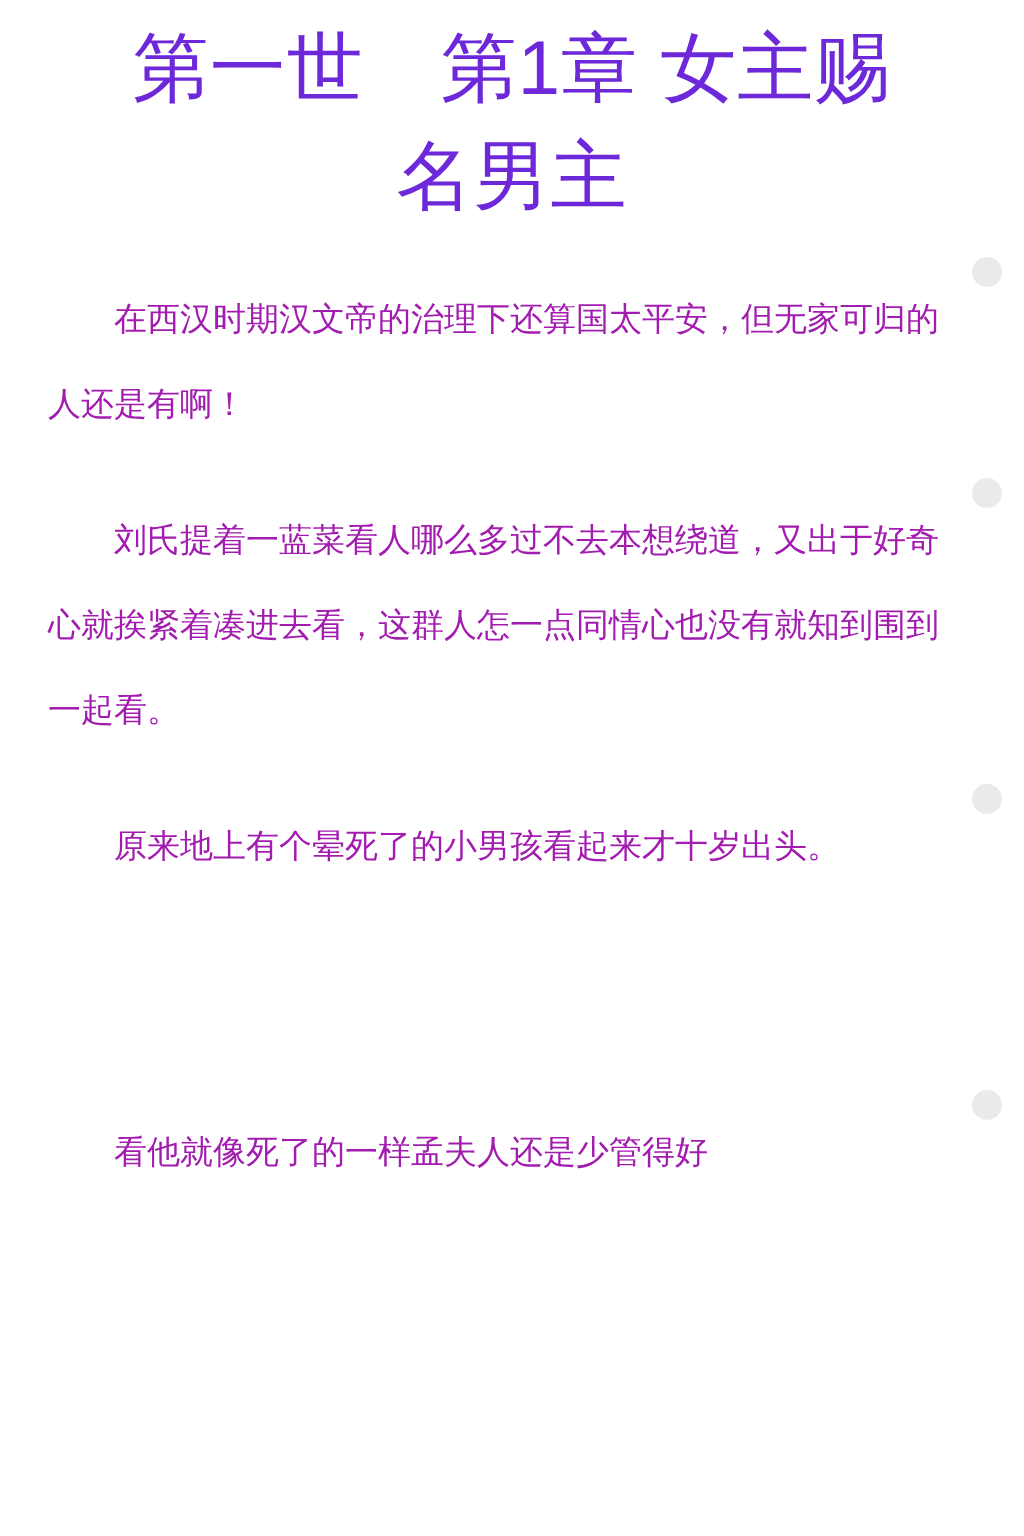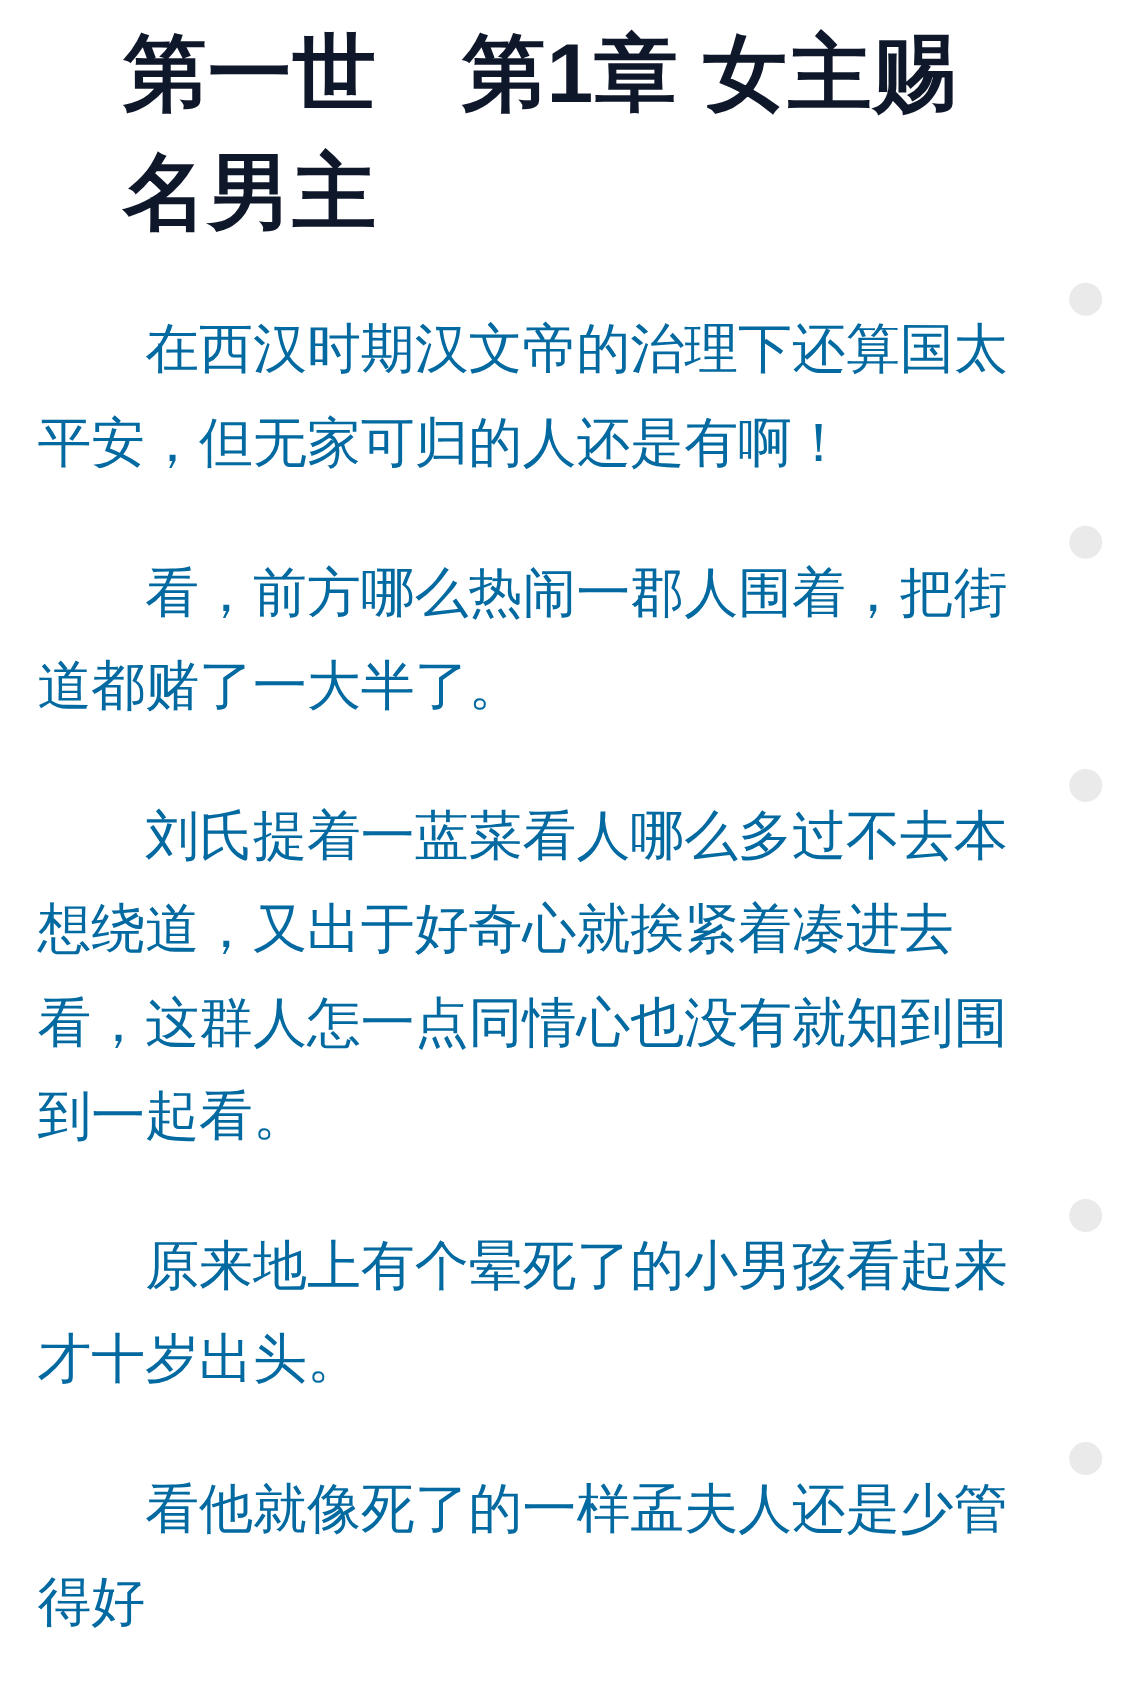--- a/index.html
+++ b/index.html
@@ -13,44 +13,44 @@
   .page {
     position: relative;
     width: 1024px;
     height: 1536px;
     background: #ffffff;
     overflow: hidden;
   }
   .chapter-title {
     margin: 14px auto 0 auto;
     width: 800px;
-    text-align: left;
+    text-align: center;
     font-size: 76px;
     line-height: 108px;
-    font-weight: 700;
-    color: #0f172a;
+    font-weight: 400;
+    color: #6d28d9;
     letter-spacing: 1px;
   }
   .chapter-title .tline { display: block; }
   .chapter-body {
     margin-top: 46px;
   }
   .para {
     position: relative;
     width: 1024px;
     margin-bottom: 51px;
     min-height: 170px;
   }
   .para:nth-of-type(3) { min-height: 255px; }
   .para p {
-    margin-left: 34px;
+    margin-left: 48px;
     width: 914px;
-    font-size: 49px;
+    font-size: 33px;
     line-height: 85px;
-    color: #0369a1;
+    color: #a21caf;
     text-indent: 2em;
     text-align: left;
     word-break: normal;
     overflow-wrap: break-word;
   }
   .para-dot {
     position: absolute;
     top: -19px;
     right: 22px;
     width: 30px;
@@ -69,24 +69,20 @@
     <span class="tline">名男主</span>
   </h1>
 
   <div class="chapter-body">
 
     <div class="para">
       <p>在西汉时期汉文帝的治理下还算国太平安，但无家可归的人还是有啊！</p>
       <span class="para-dot"></span>
     </div>
 
-    <div class="para">
-      <p>看，前方哪么热闹一郡人围着，把街道都赌了一大半了。</p>
-      <span class="para-dot"></span>
-    </div>
 
     <div class="para">
       <p>刘氏提着一蓝菜看人哪么多过不去本想绕道，又出于好奇心就挨紧着凑进去看，这群人怎一点同情心也没有就知到围到一起看。</p>
       <span class="para-dot"></span>
     </div>
 
     <div class="para">
       <p>原来地上有个晕死了的小男孩看起来才十岁出头。</p>
       <span class="para-dot"></span>
     </div>

